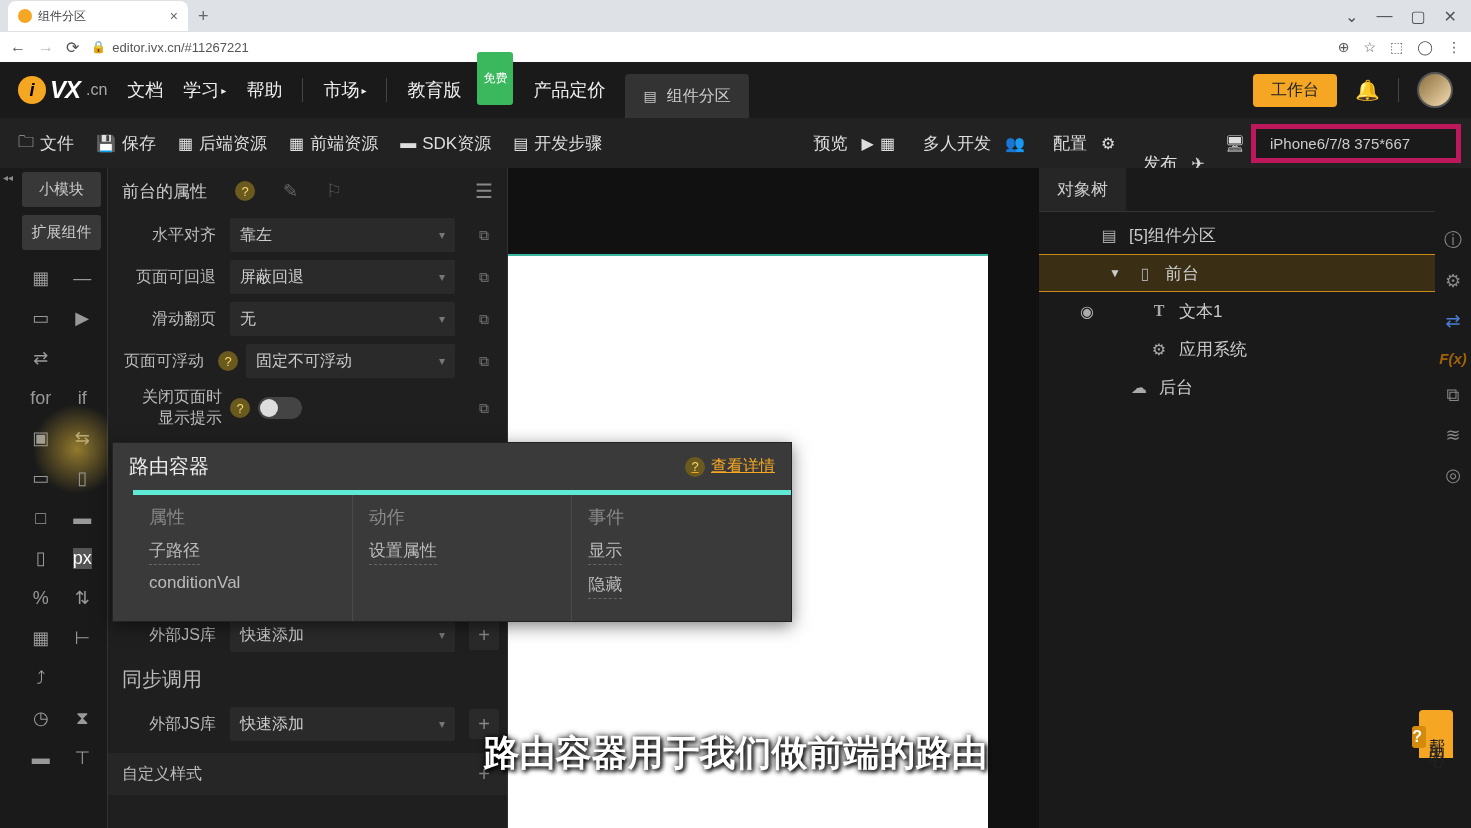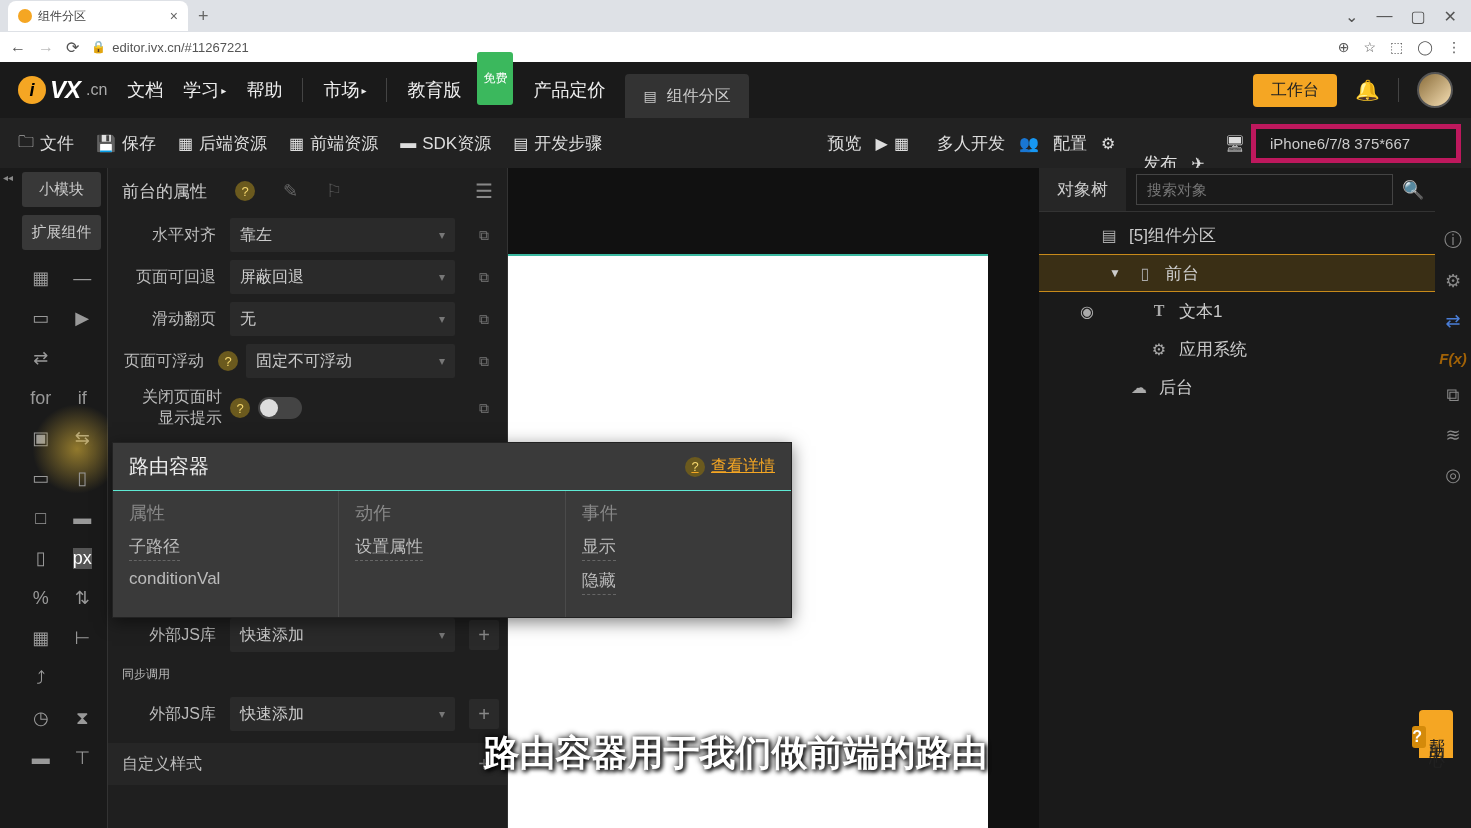--- a/index.html
+++ b/index.html
@@ -55,41 +55,41 @@
 .prop-header { display: flex; align-items: center; height: 46px; padding: 0 14px; gap: 28px; font-size: 17px; }
 .help-q { width: 20px; height: 20px; border-radius: 50%; background: #6b5a1e; color: #f5d76e; display: inline-flex; align-items: center; justify-content: center; font-size: 13px; }
 .hamburger { margin-left: auto; font-size: 20px; color: #888; }
 .prop-row { display: flex; align-items: center; height: 42px; padding-left: 14px; gap: 8px; font-size: 16px; color: #bbb; }
 .prop-label { width: 100px; text-align: right; padding-right: 6px; }
 .prop-widget { flex:1; display:flex; align-items:center; background:#2a2a2a; height:34px; padding:0 10px; color:#ccc; border-radius:2px; margin-right:6px; justify-content: space-between; }
 .chev { color:#777; font-size:12px; }
 .link-ico { width:30px; height:34px; display:flex; align-items:center; justify-content:center; color:#777; font-size:14px; margin-right:8px; }
 .toggle { width:44px; height:22px; background:#444; border-radius:11px; position:relative; }
 .toggle::after { content:''; position:absolute; left:2px; top:2px; width:18px; height:18px; background:#ddd; border-radius:50%; }
-.section-title { padding: 10px 14px; font-size: 12px; color: #bbb; }
+.section-title { padding: 10px 14px; font-size: 20px; color: #bbb; }
 .plus-btn { width:30px; height:30px; display:flex; align-items:center; justify-content:center; color:#888; font-size:20px; background:#2a2a2a; border-radius:2px; margin-right:8px; }
 
 .canvas-area { flex: 1; background: #111; position: relative; overflow: hidden; }
 .canvas-ruler { height: 24px; display:flex; color:#777; font-size:12px; position: absolute; top: 64px; left: 0; width: 100%; }
 .canvas-ruler span { position:absolute; }
 .canvas-white { position:absolute; top:86px; left:0; width:480px; height:574px; background:#fff; border-top: 2px solid #3bb8a0; }
 
 
 .popup { position: absolute; left: 112px; top: 442px; width: 680px; background: #3a3a3a; border: 1px solid #222; box-shadow: 0 4px 16px rgba(0,0,0,0.5); color: #ccc; z-index: 50; }
 .popup-header { display:flex; align-items:center; padding: 10px 16px; gap: 10px; font-size: 20px; color:#eee; }
 .popup-header .detail-link { margin-left:auto; color:#f5a623; font-size:16px; text-decoration: underline; display:flex; align-items:center; gap:6px; }
-.popup-cols { display:flex; border-top:1px solid #5eead4; }
+.popup-cols { display:flex; border-top:5px solid #5eead4;margin-left:20px; }
 .popup-col { flex:1; border-right:1px solid #4a4a4a; padding: 10px 16px 14px; }
 .popup-col:last-child { border-right:none; }
 .popup-col-title { font-size:18px; color:#888; margin-bottom:10px; }
 .popup-item { font-size:17px; color:#bbb; margin-bottom:8px; border-bottom: 1px dashed #666; display:inline-block; padding-bottom:2px; }
 
 
 .right-panel { width: 396px; background: #1a1a1a; color:#ccc; display:flex; flex-direction:column; }
-.right-header { display:flex; align-items:center; height:44px; border-bottom:1px solid #333; }
+.right-header { display:flex; align-items:flex-start; height:44px; border-bottom:1px solid #333; }
 .right-tab { padding: 0 18px; font-size:17px; height:100%; display:flex; align-items:center; background:#262626; }
 .right-search { flex:1; display:flex; align-items:center; padding:0 10px; }
 .right-search input { flex:1; background:#1a1a1a; border:1px solid #444; color:#888; padding:6px 10px; font-size:15px; }
 .search-ico { color:#ccc; font-size:18px; padding-left:10px; }
 .tree { padding: 4px 0; }
 .tree-row { display:flex; align-items:center; height:38px; gap:10px; padding-left: 50px; font-size:17px; color:#ccc; }
 .tree-row.selected { background:#3a2f15; border:1px solid #c88a1a; border-left:none; border-right:none; }
 .tree-ico { font-size:16px; color:#aaa; width:20px; text-align:center; }
 .tree-arrow { color:#ccc; font-size:12px; margin-right:4px; }
 .root-row { padding-left: 60px; }
@@ -207,21 +207,21 @@
       </div>
     <span class="tool-icon">▶</span>
     <span class="tool-icon">▦</span>
   </div>
   <div class="tool-group" style="margin-left:14px;">
     <div class="tool-item">
         <span>多人开发</span>
       </div>
     <span class="tool-icon">👥</span>
   </div>
-  <div class="tool-group" style="">
+  <div class="tool-group" style="margin-left:14px;">
     <div class="tool-item">
         <span>配置</span>
       </div>
     <span class="tool-icon">⚙</span>
   </div>
   <div class="tool-group" style="margin-left:14px;margin-top:40px;">
     <div class="tool-item">
         <span>发布</span>
       </div>
     <span class="tool-icon">✈</span>
@@ -352,24 +352,20 @@
     </div>
   </div>
 
   <div class="canvas-area">
     <div class="canvas-white"></div>
   </div>
 
   <div class="right-panel">
     <div class="right-header">
       <div class="right-tab">对象树</div>
-      <div class="right-search">
-        <input placeholder="搜索对象" style="">
-        <span class="search-ico">🔍</span>
-      </div>
     </div>
     <div class="tree">
       <div class="tree-row root-row">
         <span class="tree-ico">▤</span>
         <span>[5]组件分区</span>
       </div>
       <div class="tree-row selected" style="padding-left:70px;">
         <span class="tree-arrow">▼</span>
         <span class="tree-ico">▯</span>
         <span>前台</span>

